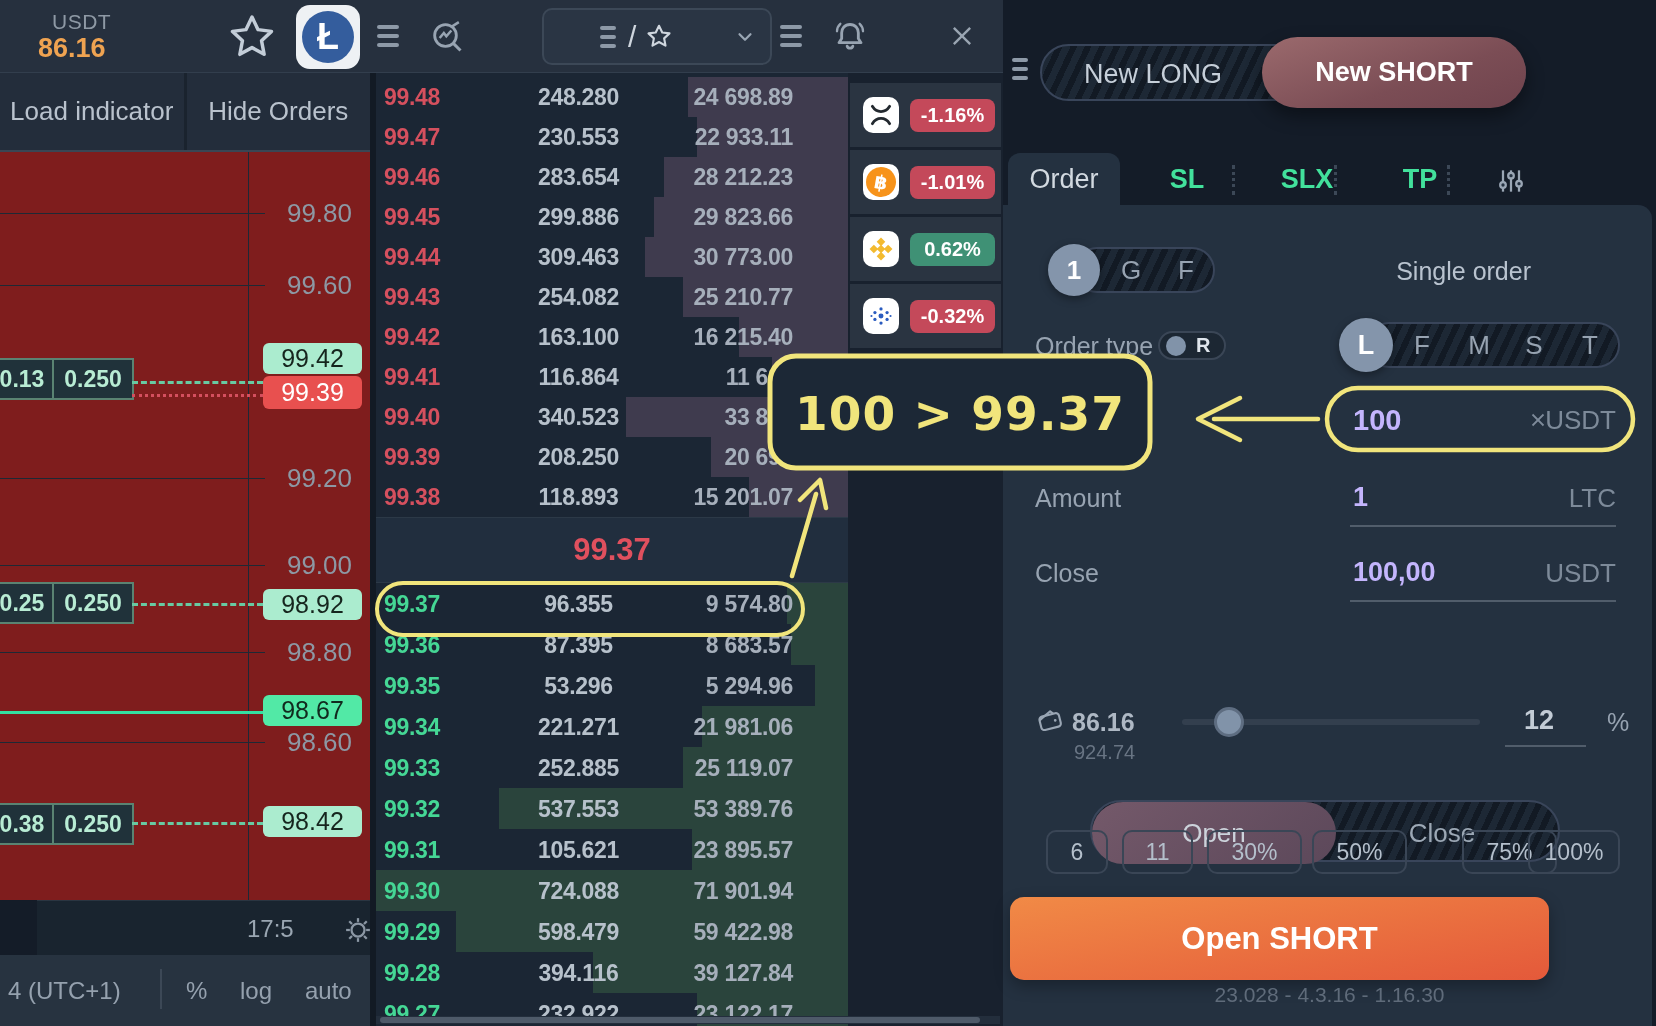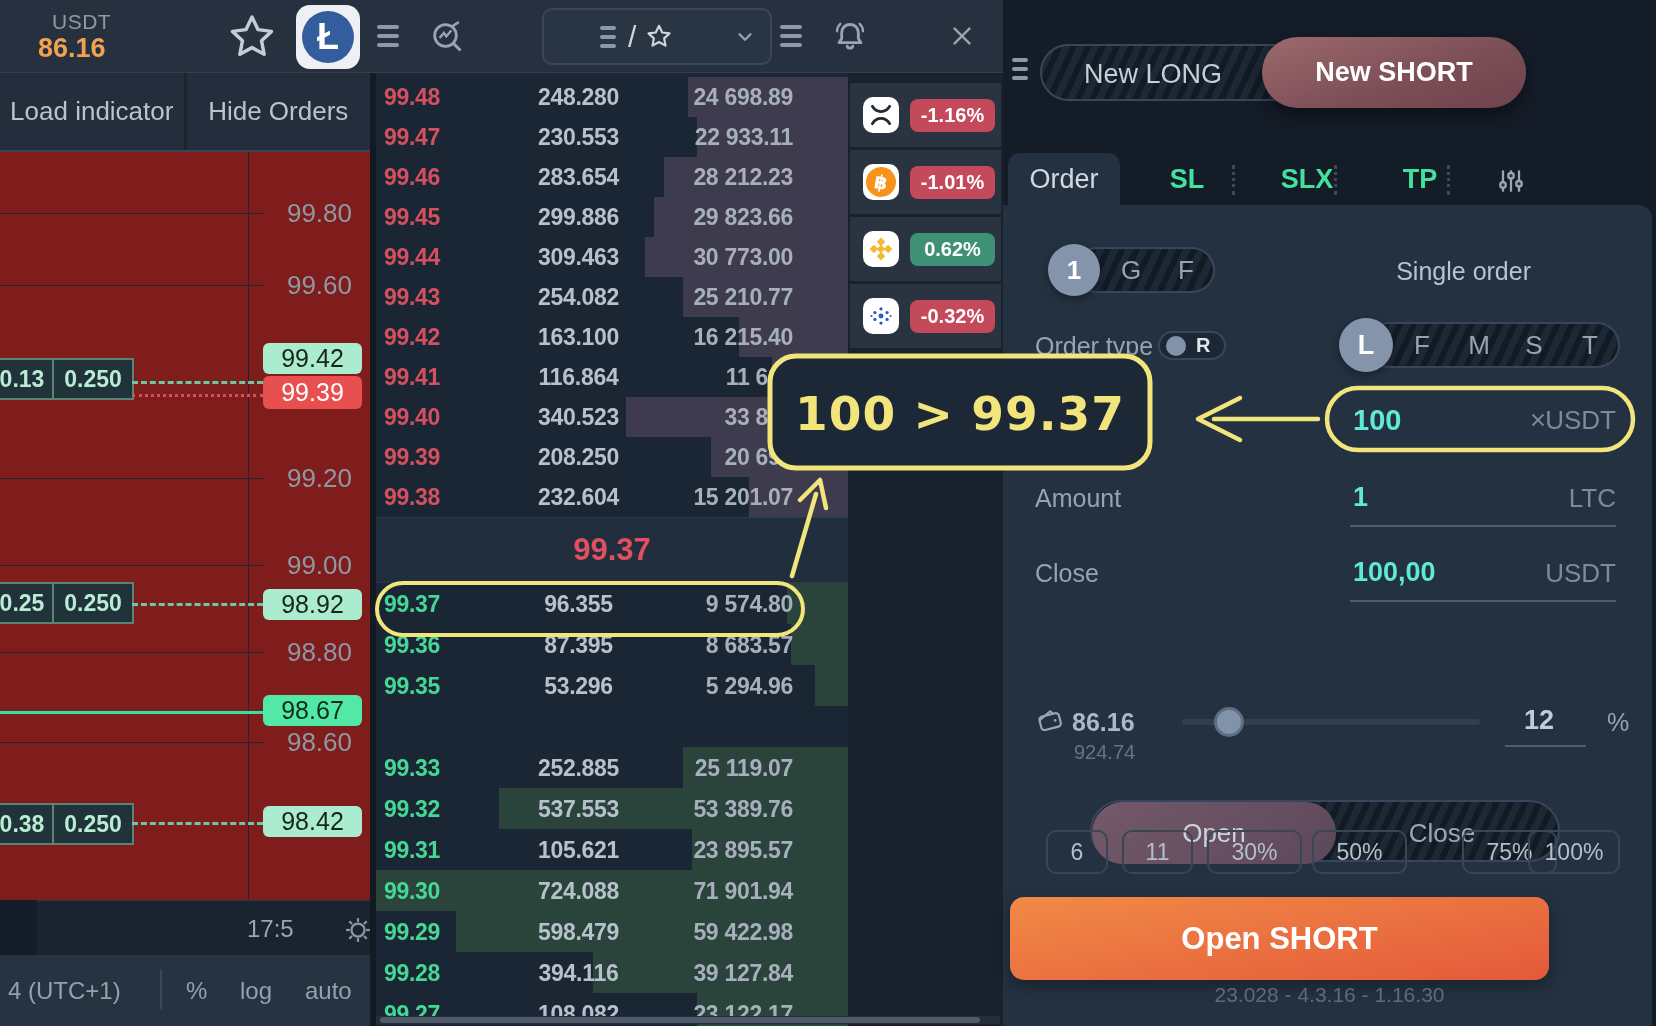--- a/index.html
+++ b/index.html
@@ -100,21 +100,21 @@
              display:flex;align-items:center;justify-content:center;font-size:27px;color:#d2d9e0;}
   .tab-green{position:absolute;top:153px;height:53px;display:flex;align-items:center;justify-content:center;
              font-size:27px;font-weight:700;color:#42e19c;}
   .tab-sep{position:absolute;top:165px;width:0;height:30px;border-left:3px dotted #3c4857;}
   .card{position:absolute;left:0;top:205px;width:649px;height:821px;background:#243140;border-radius:0 14px 0 0;}
   .sel-circle{position:absolute;background:#8495ab;border-radius:50%;color:#fff;display:flex;align-items:center;
               justify-content:center;font-weight:700;z-index:2;box-shadow:0 3px 8px rgba(0,0,0,.35);}
   .pill{position:absolute;border-radius:24px;}
   .pill-letter{position:absolute;top:50%;transform:translate(-50%,-50%);font-size:26px;color:#97a3b1;}
   .plabel{position:absolute;font-size:25px;color:#97a3b1;}
-  .pvalue{position:absolute;font-size:27px;font-weight:700;color:#5eead4;}
+  .pvalue{position:absolute;font-size:27px;font-weight:700;color:#c4b5fd;}
   .punit{position:absolute;right:36px;font-size:26px;color:#7d8a99;}
   .underline{position:absolute;left:347px;right:36px;height:2px;background:#515d6b;}
   .r-toggle{position:absolute;left:155px;top:331px;width:68px;height:29px;border:2px solid #3a4656;border-radius:15px;
             background:#1c2733;display:flex;align-items:center;}
   .r-dot{width:20px;height:20px;border-radius:50%;background:#8193a9;margin-left:6px;}
   .r-label{margin-left:10px;font-size:20px;font-weight:700;color:#dfe5ec;}
   .qbtn{position:absolute;top:625px;height:44px;border:2px solid #3a4656;border-radius:10px;
         display:flex;align-items:center;justify-content:center;font-size:23px;color:#b4bfcb;background:transparent;}
   .slider-track{position:absolute;left:179px;top:719px;width:298px;height:6px;border-radius:3px;background:#333f4e;}
   .slider-knob{position:absolute;left:211px;top:707px;width:30px;height:30px;border-radius:50%;background:#8193a9;
@@ -317,21 +317,21 @@
       </div>
       <div class="brow ask" style="top: 364px; height: 40px;">
         <div class="bar bar-ask" style="width: 29%;"></div>
         <div class="cell c-price">99.39</div>
         <div class="cell c-vol">208.250</div>
         <div class="cell c-tot">20 697</div>
       </div>
       <div class="brow ask" style="top: 404px; height: 40px;">
         <div class="bar bar-ask" style="width: 21%;"></div>
         <div class="cell c-price">99.38</div>
-        <div class="cell c-vol">232.604</div>
+        <div class="cell c-vol">118.893</div>
         <div class="cell c-tot">15 201.07</div>
       </div>
       <div class="current-row" style="top: 444px; height: 66px;">
         <div class="current-price">99.37</div>
       </div>
       <div class="brow bid" style="top: 510px; height: 41px;">
         <div class="bar bar-bid" style="width: 13%;"></div>
         <div class="cell c-price">99.37</div>
         <div class="cell c-vol">96.355</div>
         <div class="cell c-tot">9 574.80</div>
@@ -341,20 +341,26 @@
         <div class="cell c-price">99.36</div>
         <div class="cell c-vol">87.395</div>
         <div class="cell c-tot">8 683.57</div>
       </div>
       <div class="brow bid" style="top: 592px; height: 41px;">
         <div class="bar bar-bid" style="width: 7%;"></div>
         <div class="cell c-price">99.35</div>
         <div class="cell c-vol">53.296</div>
         <div class="cell c-tot">5 294.96</div>
       </div>
+      <div class="brow bid" style="top: 633px; height: 41px;">
+        <div class="bar bar-bid" style="width: 31%;"></div>
+        <div class="cell c-price">99.34</div>
+        <div class="cell c-vol">221.271</div>
+        <div class="cell c-tot">21 981.06</div>
+      </div>
       <div class="brow bid" style="top: 674px; height: 41px;">
         <div class="bar bar-bid" style="width: 35%;"></div>
         <div class="cell c-price">99.33</div>
         <div class="cell c-vol">252.885</div>
         <div class="cell c-tot">25 119.07</div>
       </div>
       <div class="brow bid" style="top: 715px; height: 41px;">
         <div class="bar bar-bid" style="width: 74%;"></div>
         <div class="cell c-price">99.32</div>
         <div class="cell c-vol">537.553</div>
@@ -380,21 +386,21 @@
       </div>
       <div class="brow bid" style="top: 879px; height: 41px;">
         <div class="bar bar-bid" style="width: 54%;"></div>
         <div class="cell c-price">99.28</div>
         <div class="cell c-vol">394.116</div>
         <div class="cell c-tot">39 127.84</div>
       </div>
       <div class="brow bid" style="top: 920px; height: 41px;">
         <div class="bar bar-bid" style="width: 32%;"></div>
         <div class="cell c-price">99.27</div>
-        <div class="cell c-vol">108.082</div>
+        <div class="cell c-vol">232.922</div>
         <div class="cell c-tot">23 122.17</div>
       </div>
     </div>
   <div class="abs book-right">
       <div class="ticker-row" style="top: 10px;">
         <div class="coin">
           <svg width="26" height="26" viewBox="0 0 24 24">
             <path d="M4 4 C8 10.5 16 10.5 20 4 M4 20 C8 13.5 16 13.5 20 20" fill="none" stroke="#23292f" stroke-width="2.6" stroke-linecap="round"></path>
           </svg>
         </div>

